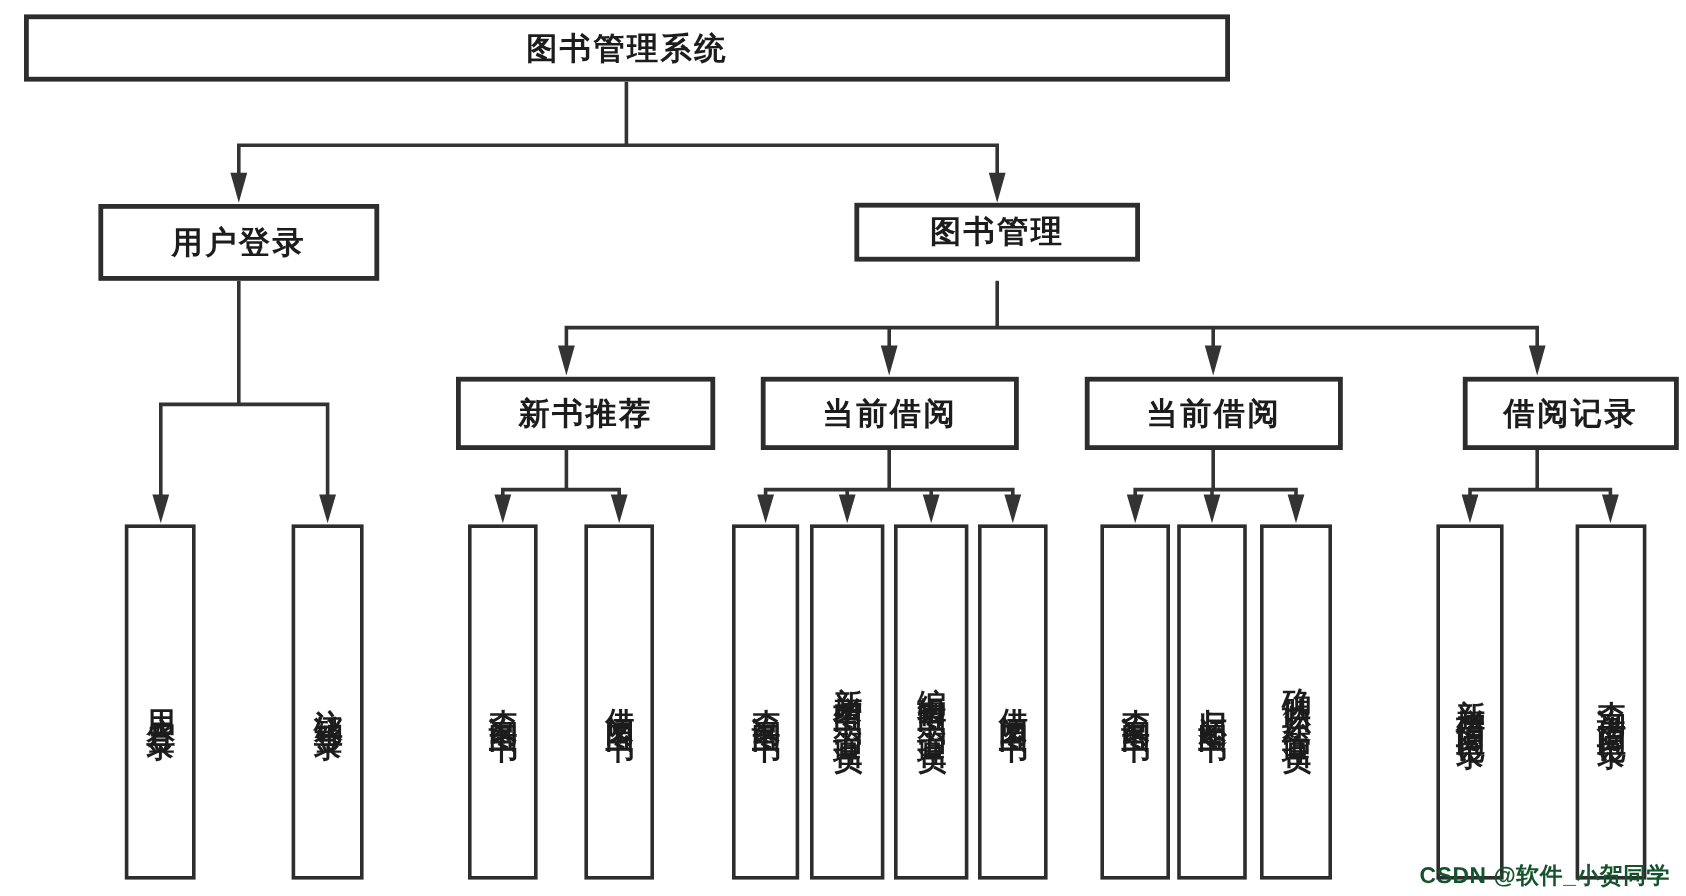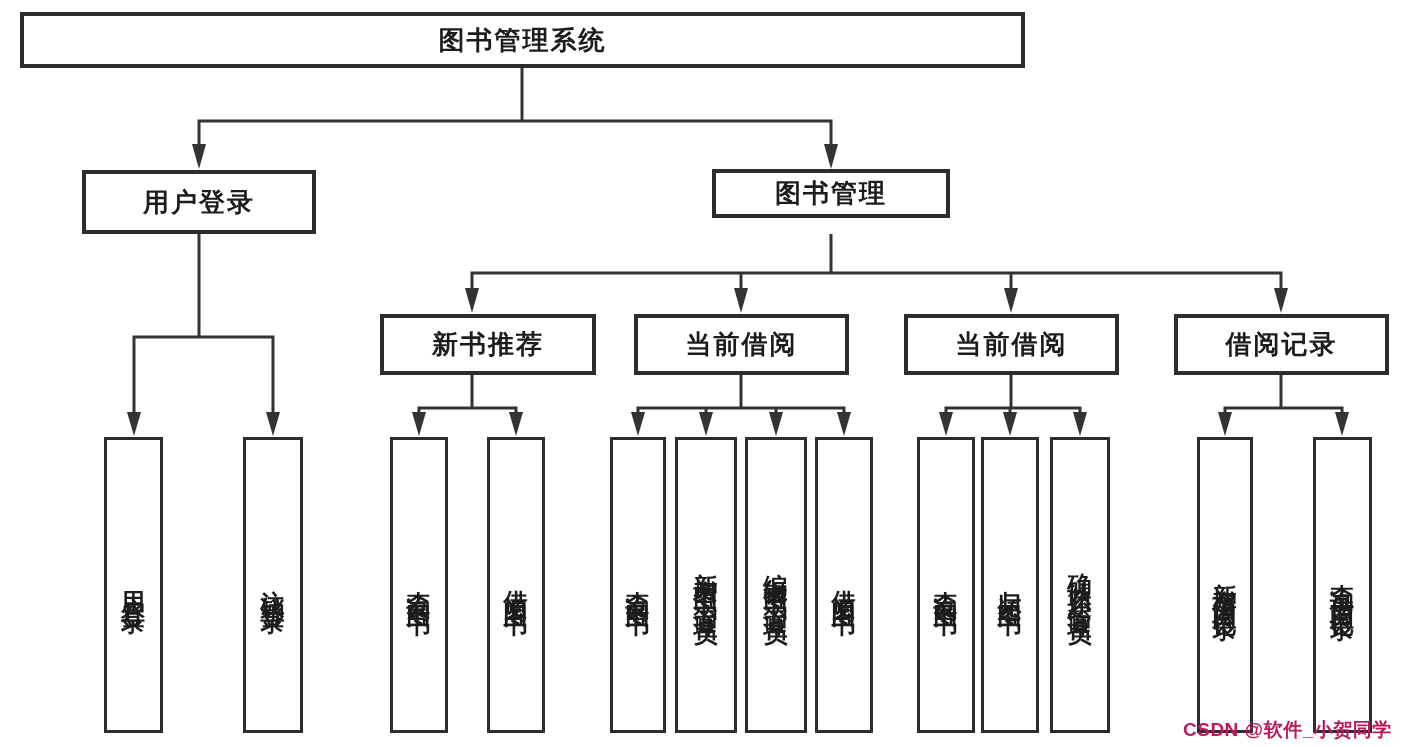--- a/index.html
+++ b/index.html
@@ -41,21 +41,21 @@
     left: 0; top: 0;
     width: 1405px; height: 747px;
     z-index: 1;
   }
   .watermark {
     position: absolute;
     left: 1183px;
     top: 717px;
     font-size: 19px;
     letter-spacing: 0.5px;
-    color: #be185d;
+    color: #14532d;
     z-index: 6;
     white-space: nowrap;
   }
 </style>
 </head>
 <body>
 
 <div class="stage">
 
   <svg class="wires" viewBox="0 0 1405 747" xmlns="http://www.w3.org/2000/svg">
@@ -116,21 +116,21 @@
 
   <div class="node" style="left:380px;top:314px;width:216px;height:61px">
     <span>新书推荐</span>
   </div>
   <div class="node" style="left:634px;top:314px;width:215px;height:61px">
     <span>当前借阅</span>
   </div>
   <div class="node" style="left:904px;top:314px;width:215px;height:61px">
     <span>当前借阅</span>
   </div>
-  <div class="node" style="left:1174px;top:314px;width:215px;height:61px">
+  <div class="node" style="left:1219px;top:314px;width:180px;height:61px">
     <span>借阅记录</span>
   </div>
 
   <div class="node leaf" style="left:104px;top:437px;width:59px;height:296px">
     <span class="vtext">用户登录</span>
   </div>
   <div class="node leaf" style="left:243px;top:437px;width:60px;height:296px">
     <span class="vtext">注销登录</span>
   </div>
 

